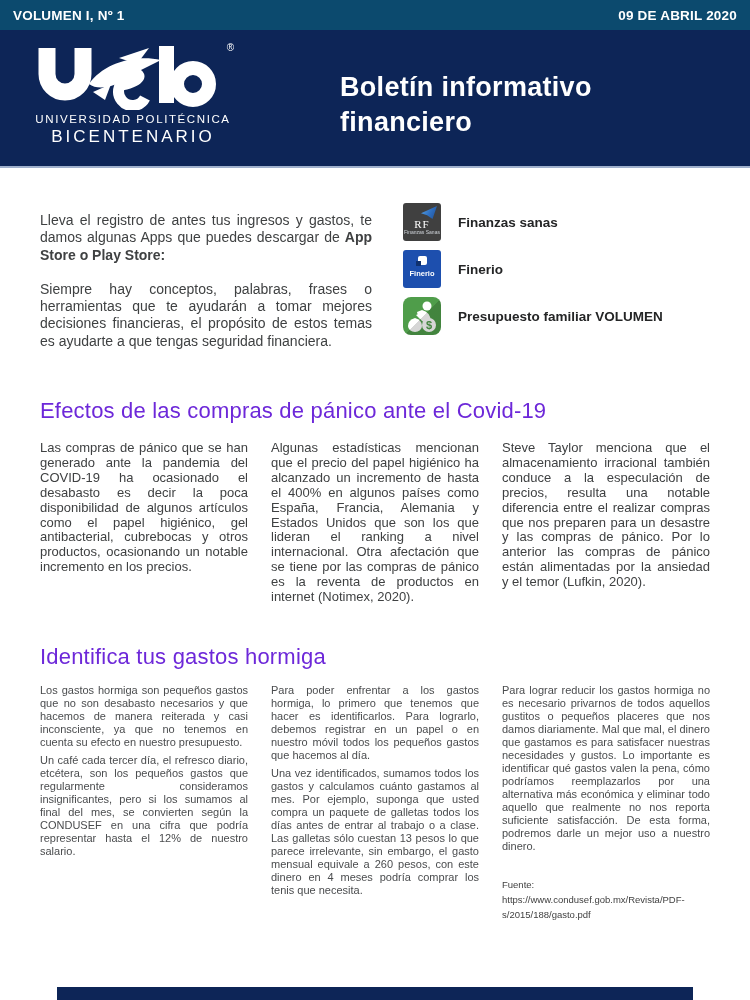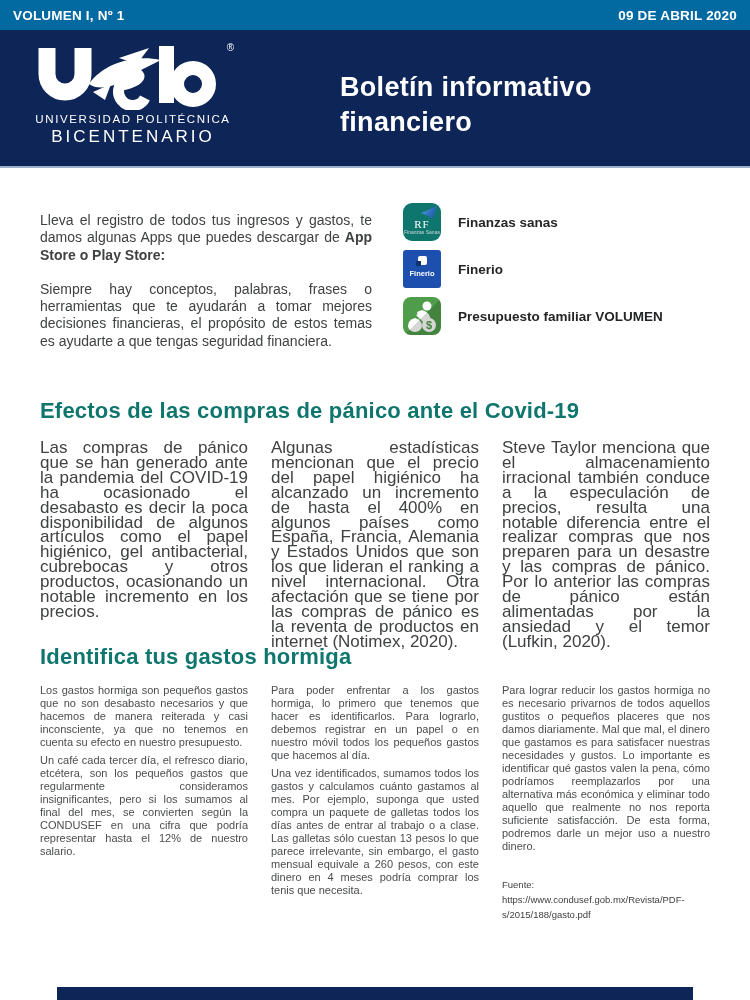--- a/index.html
+++ b/index.html
@@ -1,20 +1,20 @@
 <!DOCTYPE html>
 <html><head>
 <meta charset="utf-8">
 <style>
   html,body{margin:0;padding:0;background:#ffffff;}
   .page{position:relative;width:750px;height:1000px;background:#fff;overflow:hidden;
         font-family:"Liberation Sans","DejaVu Sans",sans-serif;}
 
   
-  .topbar{position:absolute;top:0;left:0;right:0;height:30px;background:#0369a1;
+  .topbar{position:absolute;top:0;left:0;right:0;height:30px;background:#0c4a6e;
           color:#fff;display:flex;justify-content:space-between;align-items:center;
           padding:0 13px;font-size:13.5px;font-weight:bold;letter-spacing:.2px;box-sizing:border-box;}
 
   
   .header{position:absolute;top:30px;left:0;right:0;height:136px;background:#0d2557;
           border-bottom:2px solid #9fb0cc;}
   .logo{position:absolute;left:28px;top:16px;width:210px;color:#fff;text-align:center;}
   .logo-mark{position:relative;height:64px;}
   .logo-reg{position:absolute;right:4px;top:-4px;font-size:10px;color:#fff;}
   .logo-uni1{font-size:11.5px;letter-spacing:1.6px;margin-top:3px;white-space:nowrap;}
@@ -25,21 +25,21 @@
   
   .intro-text{position:absolute;left:40px;top:212px;width:332px;font-size:14px;line-height:17.3px;
               color:#3f4142;text-align:justify;}
   .intro-text p{margin:0;}
   .intro-text p + p{margin-top:17px;}
   .apps{position:absolute;left:403px;top:203px;width:320px;}
   .app-row{display:flex;align-items:center;height:38px;margin-bottom:9px;}
   .app-label{margin-left:17px;font-size:13.5px;font-weight:bold;color:#242526;}
   .app-icon{position:relative;width:38px;height:38px;flex:0 0 38px;overflow:hidden;}
 
-  .icon-finanzas{background:#0f766e;border-radius:9px;}
+  .icon-finanzas{background:#404040;border-radius:3px;}
   .icon-finanzas .plane{position:absolute;right:4px;top:3px;width:16px;height:13px;
       background:linear-gradient(120deg,#5aa7e8 0%,#2f6fc0 55%,#1d4f96 100%);
       clip-path:polygon(0 55%,100% 0,72% 100%,38% 72%);}
   .icon-finanzas .rf{position:absolute;left:0;right:0;top:15px;text-align:center;color:#fff;
       font-family:"Liberation Serif","DejaVu Serif",serif;font-size:11px;letter-spacing:1px;}
   .icon-finanzas .fs{position:absolute;left:0;right:0;top:27px;text-align:center;color:#cfd4da;
       font-size:5px;line-height:5px;}
 
   .icon-finerio{background:#1d4fae;border-radius:3px;}
   .icon-finerio .mark{position:absolute;left:15px;top:6px;width:9px;height:9px;background:#fff;border-radius:2px;}
@@ -49,29 +49,29 @@
 
   .icon-condusef{background:#4f9d4a;border-radius:8px;}
   .icon-condusef::after{content:"";position:absolute;inset:0;
       background:linear-gradient(135deg,transparent 52%,rgba(0,0,0,.16) 52%);}
 
   .icon-monefy{background:linear-gradient(135deg,#3fcba6 0%,#17a07e 100%);border-radius:3px;}
   .icon-monefy::after{content:"";position:absolute;inset:0;
       background:linear-gradient(135deg,transparent 55%,rgba(0,0,0,.12) 55%);}
 
   
-  .sec-title{position:absolute;left:40px;margin:0;color:#0f766e;font-weight:700;
+  .sec-title{position:absolute;left:40px;margin:0;color:#6d28d9;font-weight:400;
              font-size:22px;letter-spacing:.2px;}
   #covid-title{top:398px;}
   #hormiga-title{top:644px;}
 
   
   .cols{position:absolute;left:40px;width:670px;display:flex;gap:23px;}
   .cols .col{flex:1;text-align:justify;}
-  .covid-cols{top:441px;font-size:17px;line-height:14.9px;color:#3f4142;}
+  .covid-cols{top:441px;font-size:13px;line-height:14.9px;color:#3f4142;}
   .hormiga-cols{top:684px;font-size:11px;line-height:13px;color:#4a4c4e;}
   .hormiga-cols p{margin:0;}
   .hormiga-cols p + p{margin-top:5px;}
   .fuente{margin-top:24px !important;font-size:9.5px;line-height:15px;color:#414141;
           text-align:left;overflow-wrap:anywhere;}
 
   
   .footer-bar{position:absolute;left:57px;right:57px;bottom:0;height:13px;background:#0d2557;}
 </style>
 </head>
@@ -101,21 +101,21 @@
       <div class="logo-uni1">UNIVERSIDAD POLITÉCNICA</div>
       <div class="logo-uni2">BICENTENARIO</div>
     </div>
     <div class="header-title">
       <div>Boletín informativo</div>
       <div>financiero</div>
     </div>
   </div>
 
   <div class="intro-text">
-    <p><span>Lleva el registro de todos tus ingresos y gastos, te damos algunas Apps que puedes descargar de </span><b>App Store o Play Store:</b></p>
+    <p><span>Lleva el registro de antes tus ingresos y gastos, te damos algunas Apps que puedes descargar de </span><b>App Store o Play Store:</b></p>
     <p>Siempre hay conceptos, palabras, frases o herramientas que te ayudarán a tomar mejores decisiones financieras, el propósito de estos temas es ayudarte a que tengas seguridad financiera.</p>
   </div>
 
   <div class="apps">
     <div class="app-row">
       <div class="app-icon icon-finanzas">
         <span class="plane"></span>
         <div class="rf">RF</div>
         <div class="fs">Finanzas Sanas</div>
       </div>

